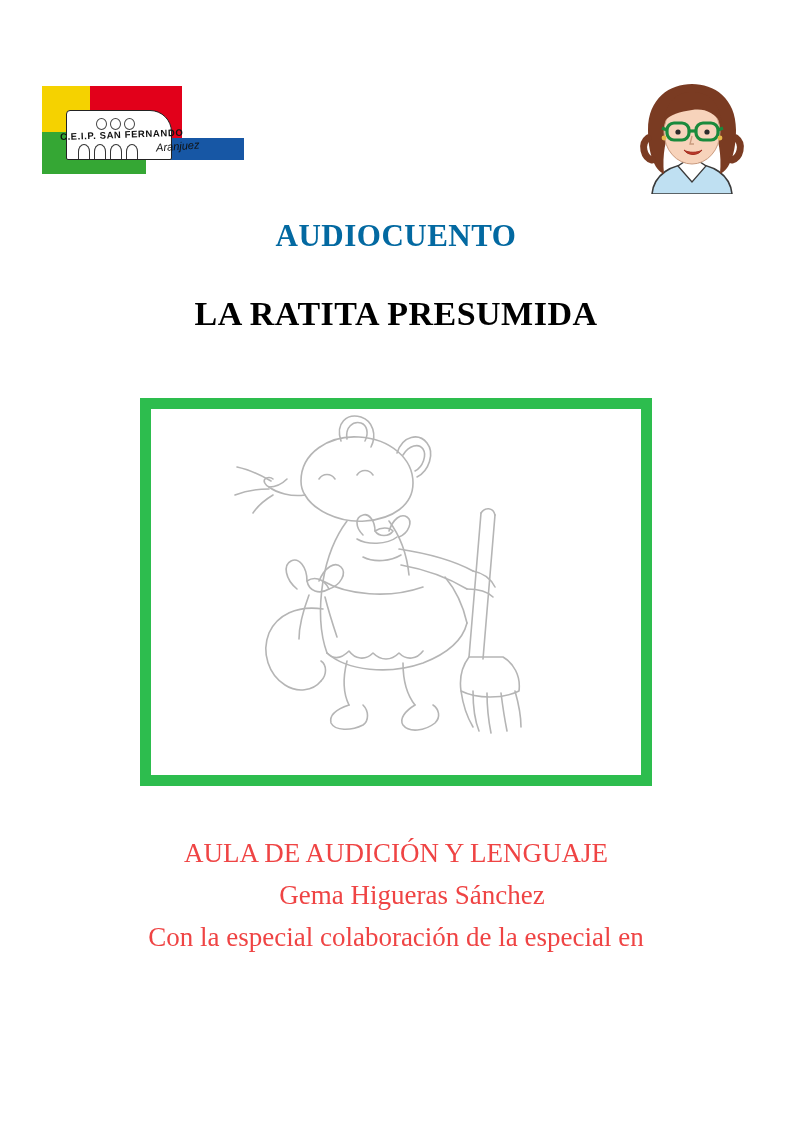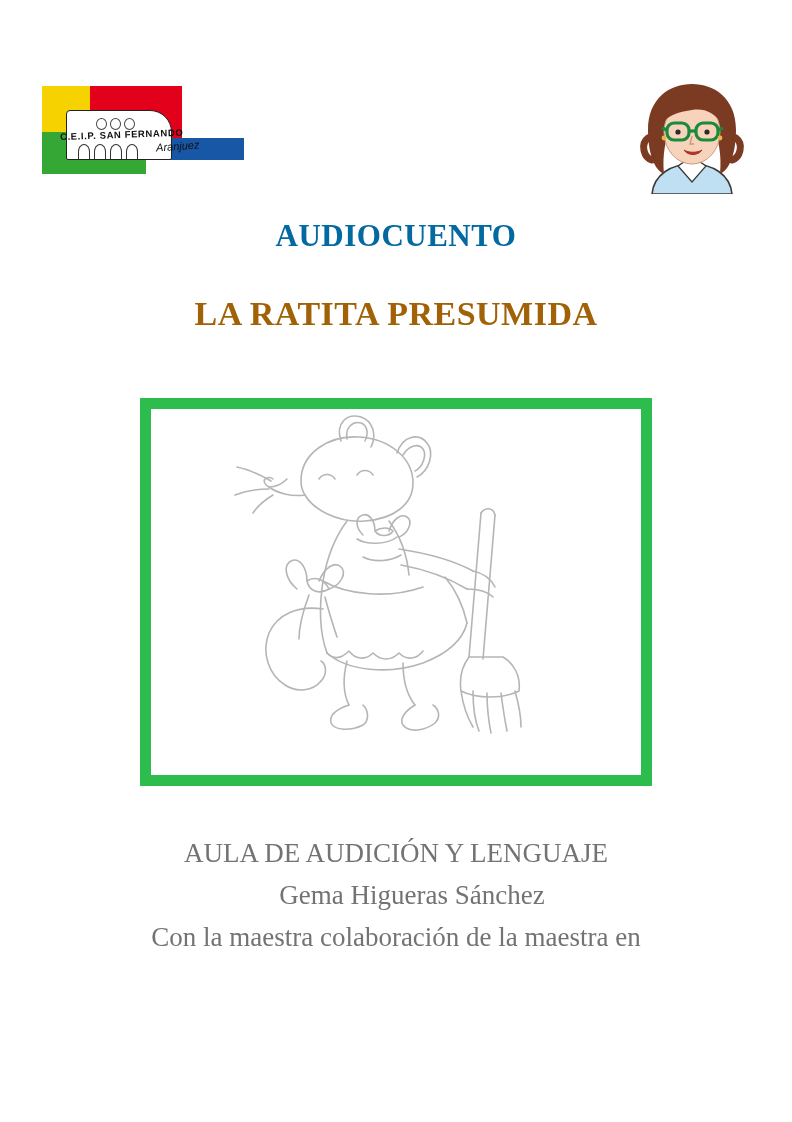--- a/index.html
+++ b/index.html
@@ -145,21 +145,21 @@
     letter-spacing: 0.5px;
   }
   .title-story {
     position: absolute;
     left: 0;
     right: 0;
     top: 295px;
     text-align: center;
     font-size: 34px;
     font-weight: bold;
-    color: #a16207;
+    color: #000000;
     letter-spacing: 0.5px;
   }
 
   
   .illustration-frame {
     position: absolute;
     left: 140px;
     top: 398px;
     width: 512px;
     height: 388px;
@@ -173,21 +173,21 @@
     height: 100%;
   }
 
   
   .credits {
     position: absolute;
     left: 0;
     right: 0;
     top: 832px;
     text-align: center;
-    color: #737373;
+    color: #ef4444;
     font-size: 27px;
     line-height: 42px;
   }
   .credits .line-1 { display: block; }
   .credits .line-2 { display: block; margin-left: 32px; }
   .credits .line-3 { display: block; }
   .credits .line-4 { display: block; }
 </style>
 </head>
 <body>
@@ -316,16 +316,16 @@
         <path d="M198 296 C186 300 178 306 180 314 C184 322 200 322 212 316 C218 312 218 302 212 296"></path>
         <path d="M252 254 C252 270 256 286 264 296"></path>
         <path d="M264 296 C254 302 248 310 252 316 C258 324 274 322 284 314 C290 308 288 300 282 296"></path>
       </g>
     </svg>
   </div>
 
   <div class="credits">
     <span class="line-1">AULA DE AUDICIÓN Y LENGUAJE</span>
     <span class="line-2">Gema Higueras Sánchez</span>
-    <span class="line-3">Con la maestra colaboración de la maestra en</span>
+    <span class="line-3">Con la especial colaboración de la especial en</span>
   </div>
 
 </div>
 
 </body></html>

